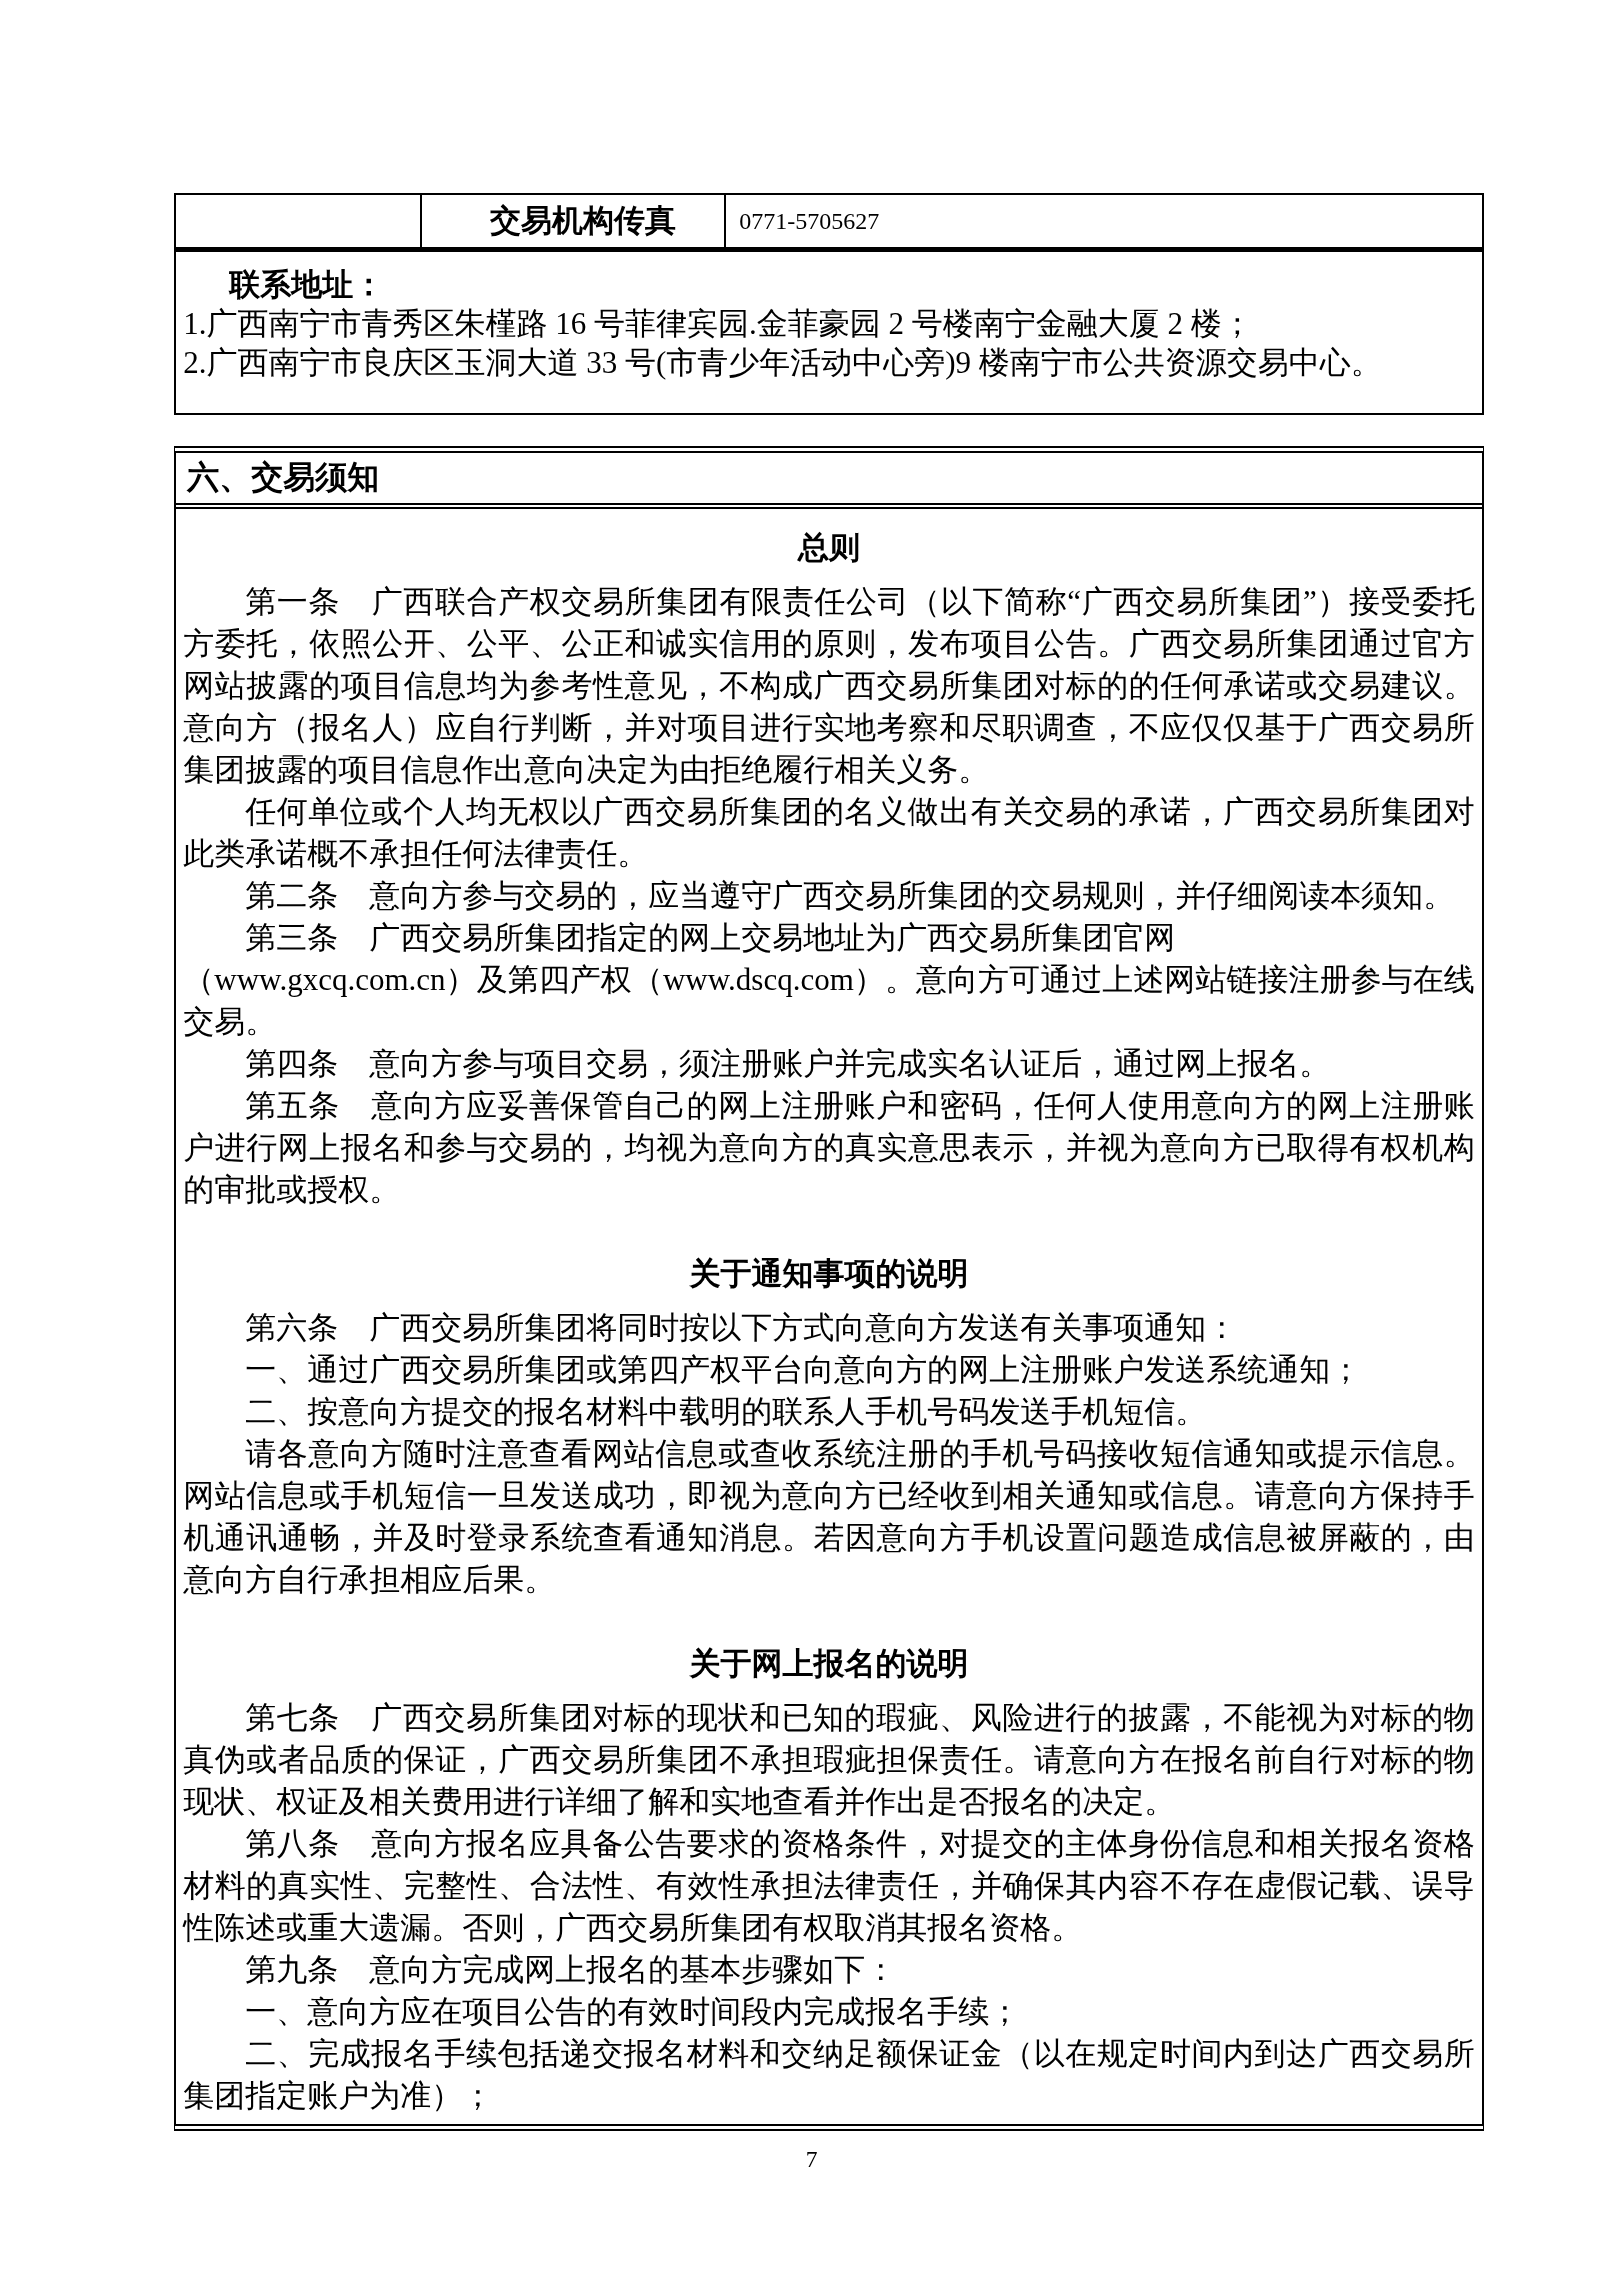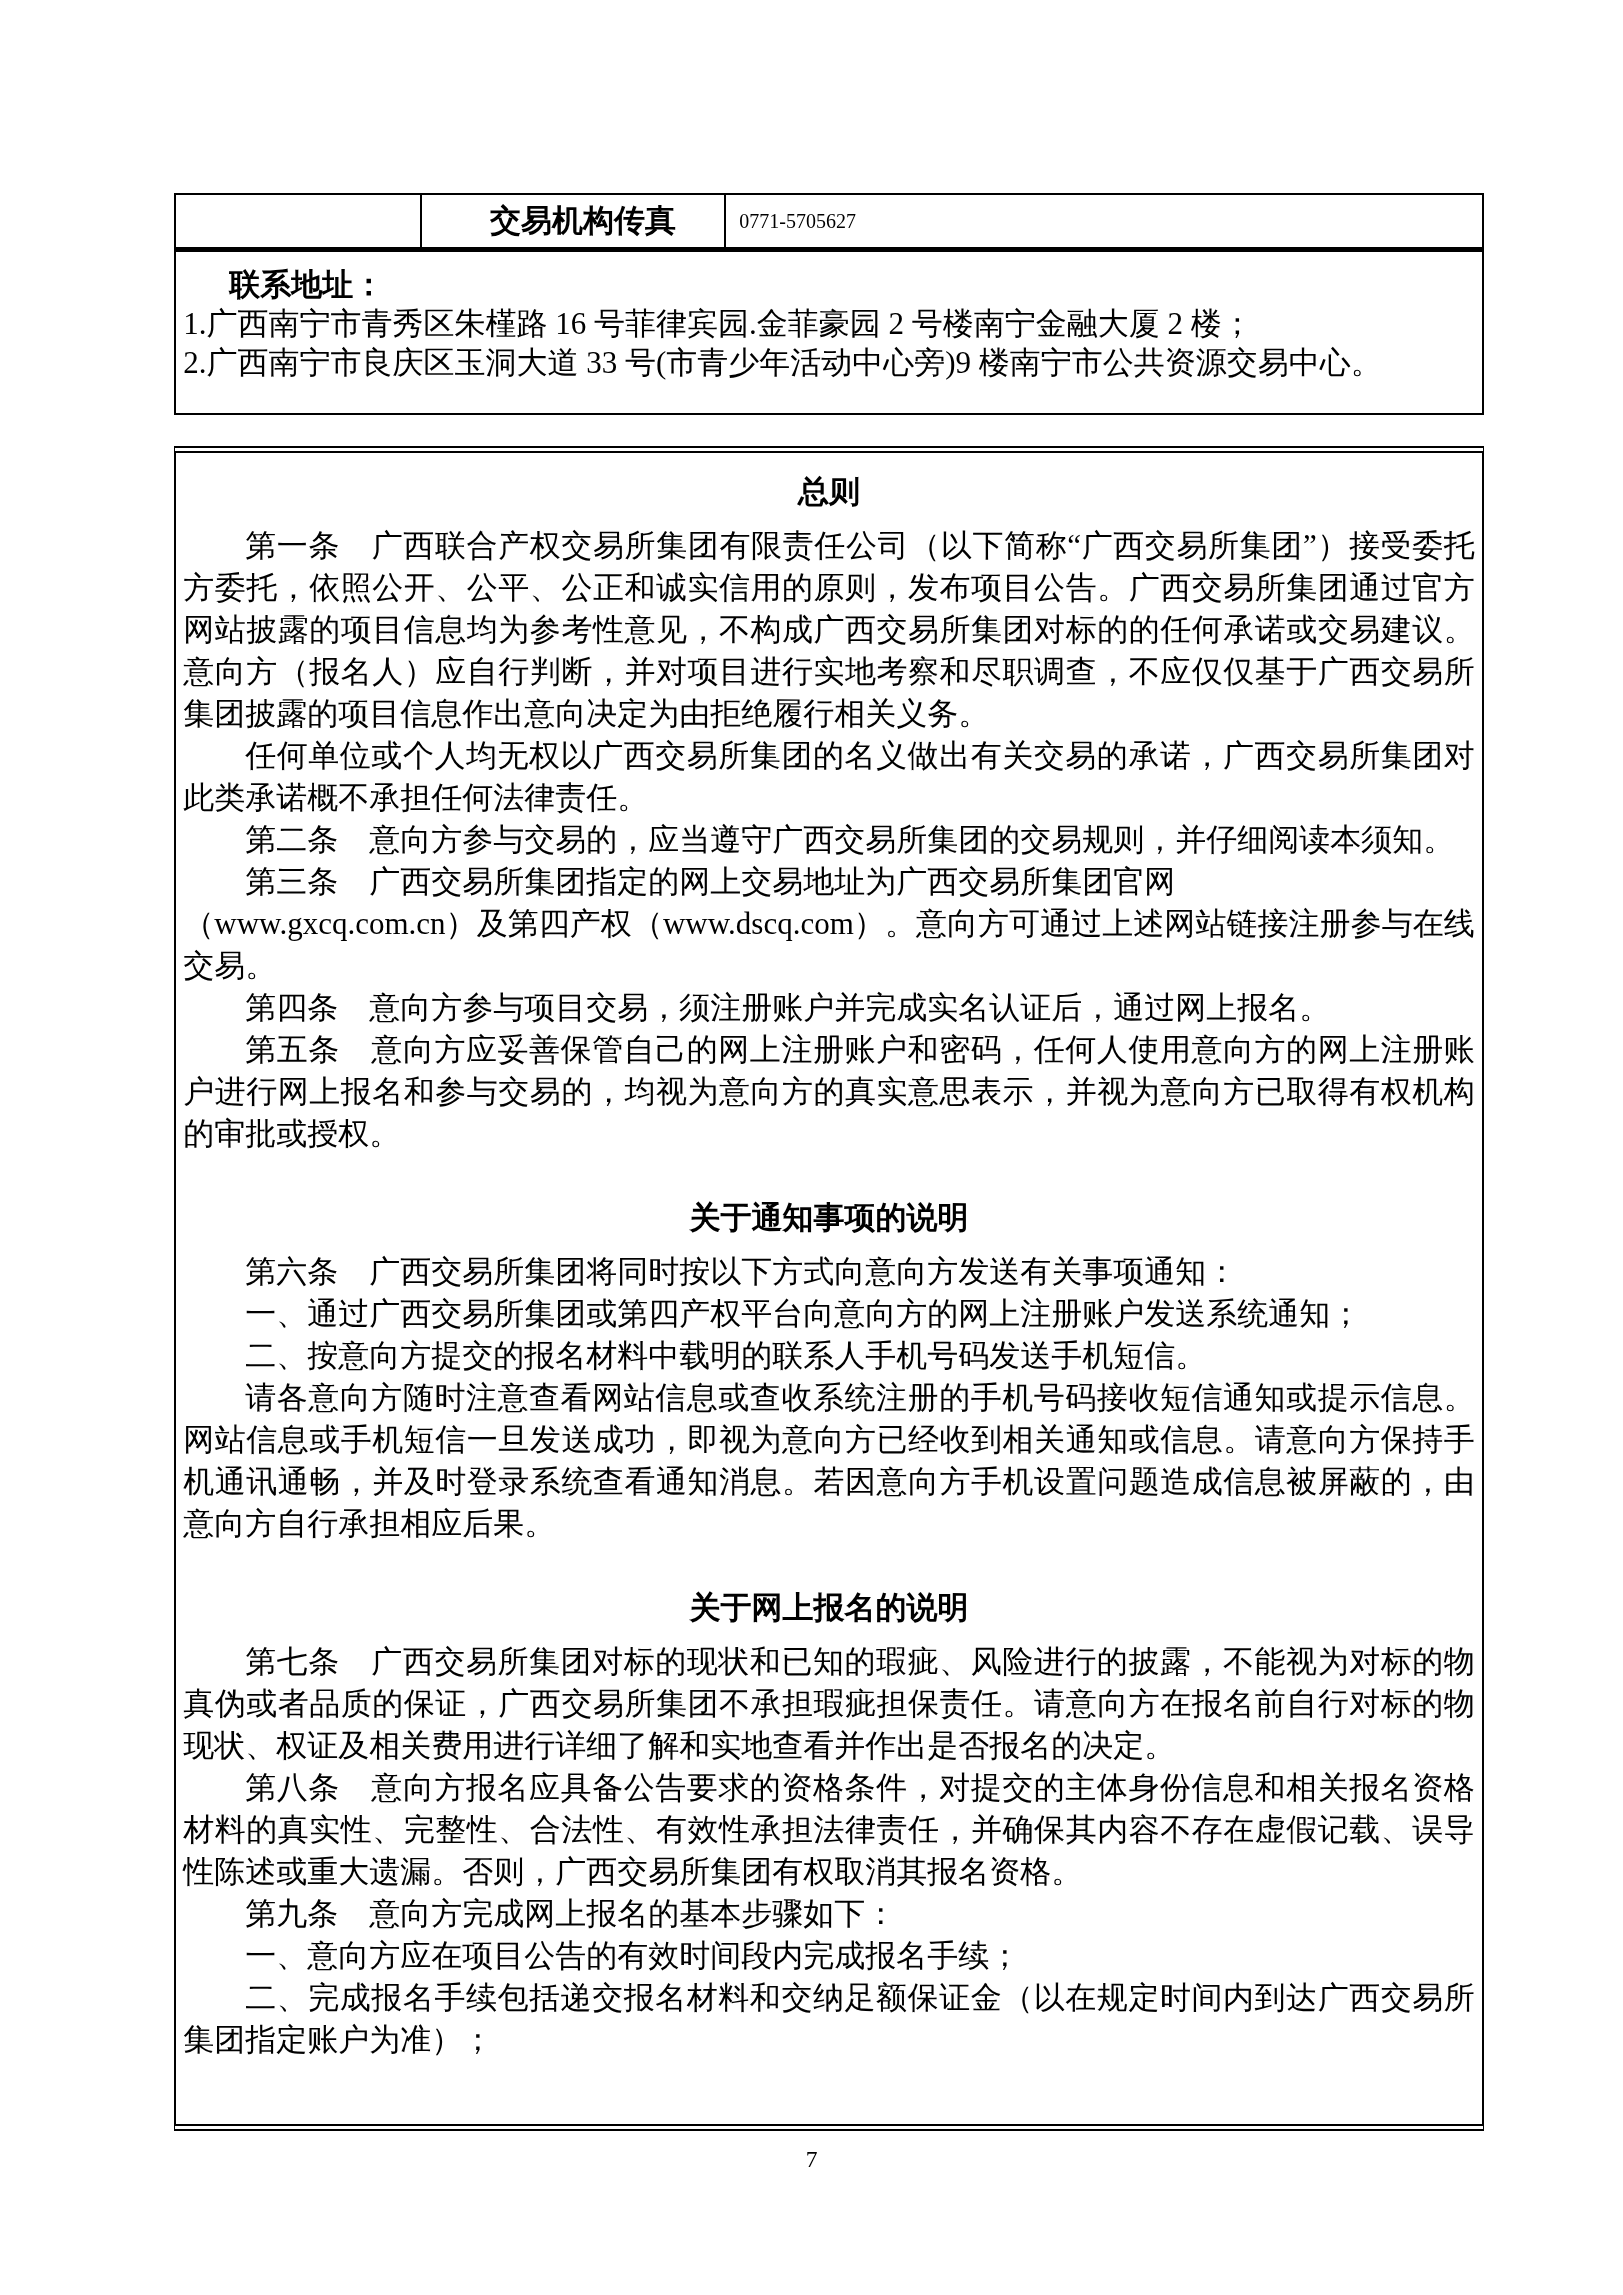--- a/index.html
+++ b/index.html
@@ -15,21 +15,21 @@
     position:absolute; left:174px; top:193px; width:1310px;
     border:2.6px solid #000; box-sizing:border-box; background:#fff;
   }
   .t1-row1 { display:flex; height:52px; border-bottom:5.1px solid #000; }
   .t1-c1 { width:246px; border-right:2.6px solid #000; box-sizing:border-box; }
   .t1-c2 {
     width:284px; border-right:2.6px solid #000; box-sizing:border-box;
     display:flex; align-items:center; justify-content:center;
     font-weight:bold; font-size:31px;margin-left:20px;
   }
-  .t1-c3 { flex:1; display:flex; align-items:center; padding-left:13.3px; font-size:20px; }
+  .t1-c3 { flex:1; display:flex; align-items:center; padding-left:13.3px; font-size:24px; }
   .t1-row2 { height:148px; padding:13.3px 10.2px 0 7.2px; box-sizing:content-box; overflow:hidden; }
   .addr-title { font-weight:bold; font-size:31px; line-height:39px; display:block;margin-left:46px; }
   .addr-line  { font-size:31px; line-height:39px; white-space:nowrap; }
   
   .table2 {
     position:absolute; left:174px; top:446px; width:1310px; height:1685px;
     border-left:2.6px solid #000; border-right:2.6px solid #000;
     border-top:7.7px double #000; border-bottom:7.7px double #000;
     box-sizing:border-box; overflow:hidden; background:#fff;
   }
@@ -68,20 +68,21 @@
   <div class="t1-row2">
     <span class="addr-title">联系地址：</span>
     <div id="address-list">
         <div class="addr-line">1.广西南宁市青秀区朱槿路 16 号菲律宾园.金菲豪园 2 号楼南宁金融大厦 2 楼；</div>
         <div class="addr-line">2.广西南宁市良庆区玉洞大道 33 号(市青少年活动中心旁)9 楼南宁市公共资源交易中心。</div>
       </div>
   </div>
 </div>
 
 <div class="table2">
+  <div class="t2-header">六、交易须知</div>
   <div class="t2-body" id="notice-body">
       <div class="center-heading">总则</div>
       <div class="para">第一条　广西联合产权交易所集团有限责任公司（以下简称“广西交易所集团”）接受委托方委托，依照公开、公平、公正和诚实信用的原则，发布项目公告。广西交易所集团通过官方网站披露的项目信息均为参考性意见，不构成广西交易所集团对标的的任何承诺或交易建议。意向方（报名人）应自行判断，并对项目进行实地考察和尽职调查，不应仅仅基于广西交易所集团披露的项目信息作出意向决定为由拒绝履行相关义务。</div>
       <div class="para">任何单位或个人均无权以广西交易所集团的名义做出有关交易的承诺，广西交易所集团对此类承诺概不承担任何法律责任。</div>
       <div class="para">第二条　意向方参与交易的，应当遵守广西交易所集团的交易规则，并仔细阅读本须知。</div>
       <div class="para">第三条　广西交易所集团指定的网上交易地址为广西交易所集团官网</div>
       <div class="para no-indent">（www.gxcq.com.cn）及第四产权（www.dscq.com）。意向方可通过上述网站链接注册参与在线交易。</div>
       <div class="para">第四条　意向方参与项目交易，须注册账户并完成实名认证后，通过网上报名。</div>
       <div class="para">第五条　意向方应妥善保管自己的网上注册账户和密码，任何人使用意向方的网上注册账户进行网上报名和参与交易的，均视为意向方的真实意思表示，并视为意向方已取得有权机构的审批或授权。</div>
       <div class="center-heading gap-before">关于通知事项的说明</div>

